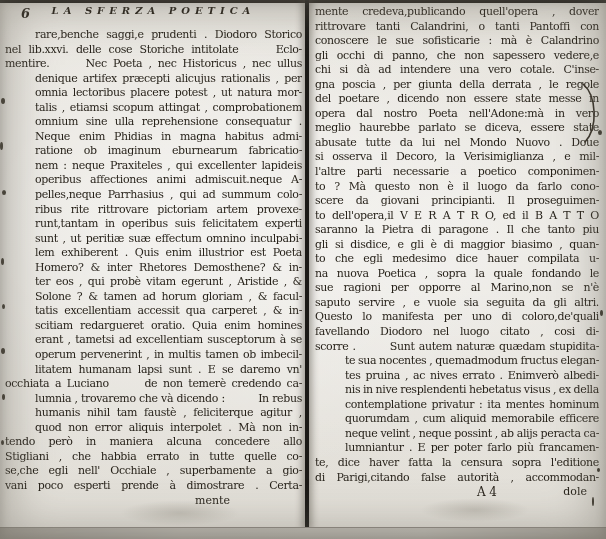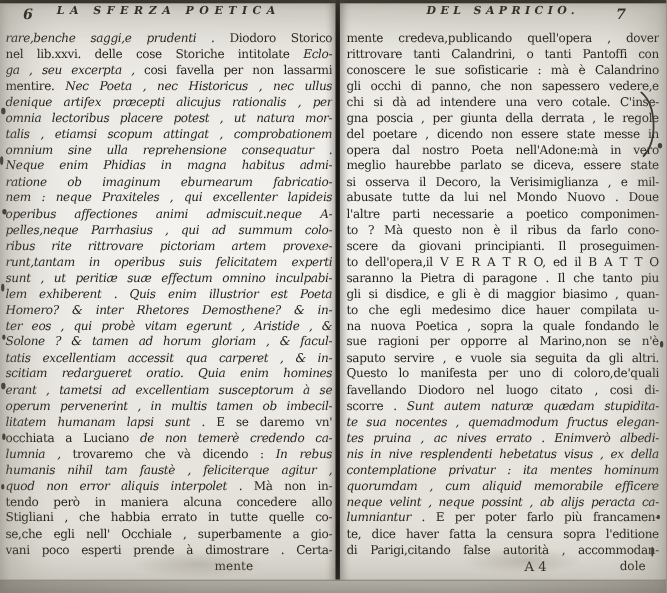--- a/index.html
+++ b/index.html
@@ -26,21 +26,21 @@
   .header{position:relative;height:20px;margin-bottom:3px;}
   .running-title{display:block;text-align:center;font-style:italic;font-size:10px;
     letter-spacing:5px;white-space:nowrap;font-weight:bold;color:#221d15;}
   .page.right .running-title{letter-spacing:4px;}
   .pagenum{position:absolute;top:1px;font-size:13px;font-style:italic;font-weight:bold;}
   .page.left .pagenum{left:16px;}
   .page.right .pagenum{right:30px;}
   .body{position:relative;}
   .line{height:14.55px;overflow:hidden;text-align:justify;text-align-last:justify;
     font-size:11px;letter-spacing:-0.35px;word-spacing:-0.6px;white-space:normal;}
-  .line .it{font-style:italic;}
+  .line .it{margin-left:30px;}
   .line .ro{font-style:normal;}
   .catchline{position:relative;height:16px;font-size:11px;}
   .catchword{position:absolute;font-style:normal;text-align:center;}
   .page.left .catchword{left:64%;}
   .sig-mark{position:absolute;left:57%;font-size:12px;}
   .page.right .catchword{right:12px;}
   .margin-paren{position:absolute;left:581px;top:82px;width:20px;height:62px;}
   .speck{position:absolute;background:#39342b;border-radius:50%;}
   .blotch{position:absolute;border-radius:50%;pointer-events:none;
     background:radial-gradient(rgba(120,114,102,.28),rgba(120,114,102,0) 70%);}
@@ -52,21 +52,20 @@
   <div class="edge-top"></div>
 
   <div class="page left">
     <div class="header">
       <span class="pagenum">6</span>
       <span class="running-title">LA SFERZA POETICA</span>
     </div>
     <div class="body">
         <div class="line"><span class="it">rare,benche saggi,e prudenti . </span><span class="ro">Diodoro Storico</span></div>
         <div class="line"><span class="ro">nel lib.xxvi. delle cose Storiche intitolate </span><span class="it">Eclo-</span></div>
-        <div class="line"><span class="it">ga , seu excerpta , </span><span class="ro">cosi favella per non lassarmi</span></div>
         <div class="line"><span class="ro">mentire. </span><span class="it">Nec Poeta , nec Historicus , nec ullus</span></div>
         <div class="line"><span class="it">denique artifex præcepti alicujus rationalis , per</span></div>
         <div class="line"><span class="it">omnia lectoribus placere potest , ut natura mor-</span></div>
         <div class="line"><span class="it">talis , etiamsi scopum attingat , comprobationem</span></div>
         <div class="line"><span class="it">omnium sine ulla reprehensione consequatur .</span></div>
         <div class="line"><span class="it">Neque enim Phidias in magna habitus admi-</span></div>
         <div class="line"><span class="it">ratione ob imaginum eburnearum fabricatio-</span></div>
         <div class="line"><span class="it">nem : neque Praxiteles , qui excellenter lapideis</span></div>
         <div class="line"><span class="it">operibus affectiones animi admiscuit.neque A-</span></div>
         <div class="line"><span class="it">pelles,neque Parrhasius , qui ad summum colo-</span></div>
@@ -92,38 +91,34 @@
         <div class="line"><span class="ro">vani poco esperti prende à dimostrare . Certa-</span></div>
       </div>
     <div class="catchline">
       <span class="catchword">mente</span>
     </div>
   </div>
 
   <div class="gutter"></div>
 
   <div class="page right">
-    <div class="header">
-      <span class="running-title">DEL SAPRICIO.</span>
-      <span class="pagenum">7</span>
-    </div>
     <div class="body">
         <div class="line"><span class="ro">mente credeva,publicando quell'opera , dover</span></div>
         <div class="line"><span class="ro">rittrovare tanti Calandrini, o tanti Pantoffi con</span></div>
         <div class="line"><span class="ro">conoscere le sue sofisticarie : mà è Calandrino</span></div>
         <div class="line"><span class="ro">gli occhi di panno, che non sapessero vedere,e</span></div>
         <div class="line"><span class="ro">chi si dà ad intendere una vero cotale.  C'inse-</span></div>
         <div class="line"><span class="ro">gna poscia , per giunta della derrata , le regole</span></div>
         <div class="line"><span class="ro">del poetare , dicendo non essere state messe  in</span></div>
         <div class="line"><span class="ro">opera dal nostro Poeta nell'Adone:mà in vero</span></div>
         <div class="line"><span class="ro">meglio haurebbe parlato se diceva, essere state</span></div>
+        <div class="line"><span class="ro">abusate tutte da lui nel Mondo Nuovo .  Doue</span></div>
         <div class="line"><span class="ro">si osserva il Decoro, la Verisimiglianza , e mil-</span></div>
-        <div class="line"><span class="ro">abusate tutte da lui nel Mondo Nuovo .  Doue</span></div>
         <div class="line"><span class="ro">l'altre parti necessarie a poetico componimen-</span></div>
-        <div class="line"><span class="ro">to ?  Mà questo non è il ribus da farlo cono-</span></div>
+        <div class="line"><span class="ro">to ?  Mà questo non è il luogo da farlo cono-</span></div>
         <div class="line"><span class="ro">scere da giovani principianti. Il proseguimen-</span></div>
         <div class="line"><span class="ro">to dell'opera,il V E R A T R O, ed il B A T T O</span></div>
         <div class="line"><span class="ro">saranno la Pietra di paragone .  Il che tanto piu</span></div>
         <div class="line"><span class="ro">gli si disdice, e gli è di maggior biasimo , quan-</span></div>
         <div class="line"><span class="ro">to che egli medesimo dice hauer compilata u-</span></div>
         <div class="line"><span class="ro">na nuova Poetica , sopra la quale fondando le</span></div>
         <div class="line"><span class="ro">sue ragioni per opporre al Marino,non se n'è</span></div>
         <div class="line"><span class="ro">saputo servire , e vuole sia seguita da gli altri.</span></div>
         <div class="line"><span class="ro">Questo lo manifesta per uno di coloro,de'quali</span></div>
         <div class="line"><span class="ro">favellando Diodoro nel luogo citato , cosi di-</span></div>

